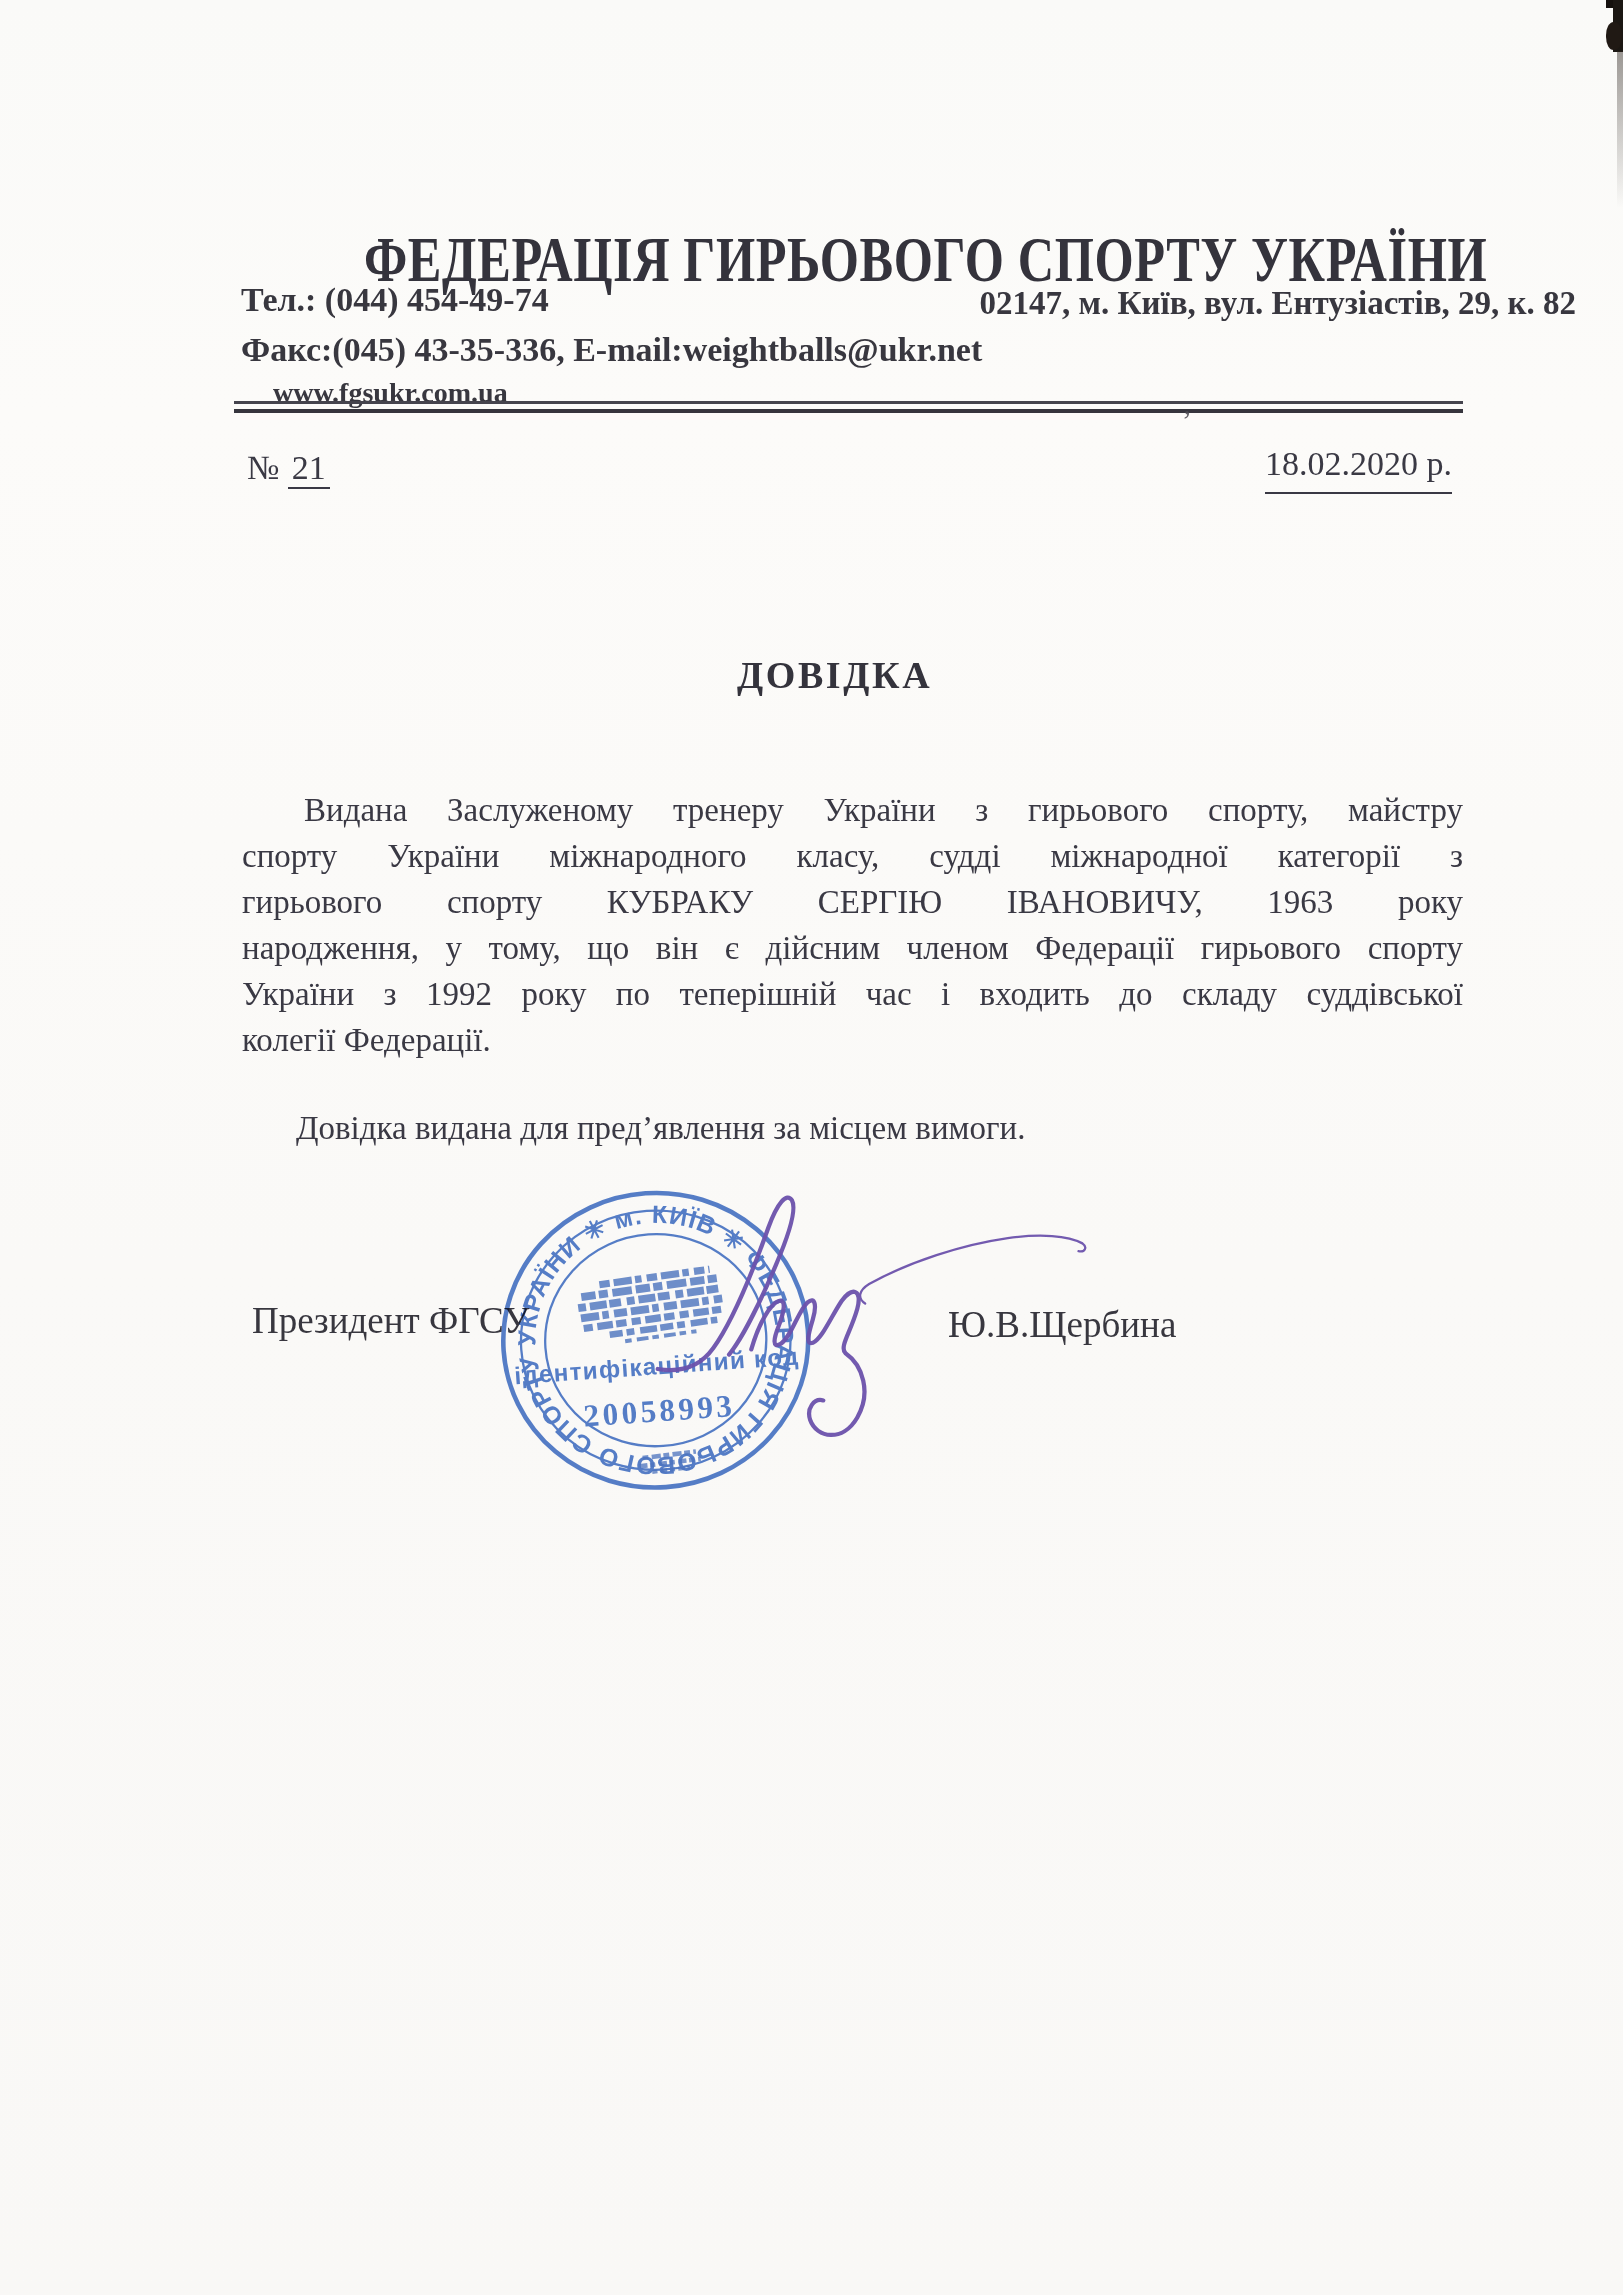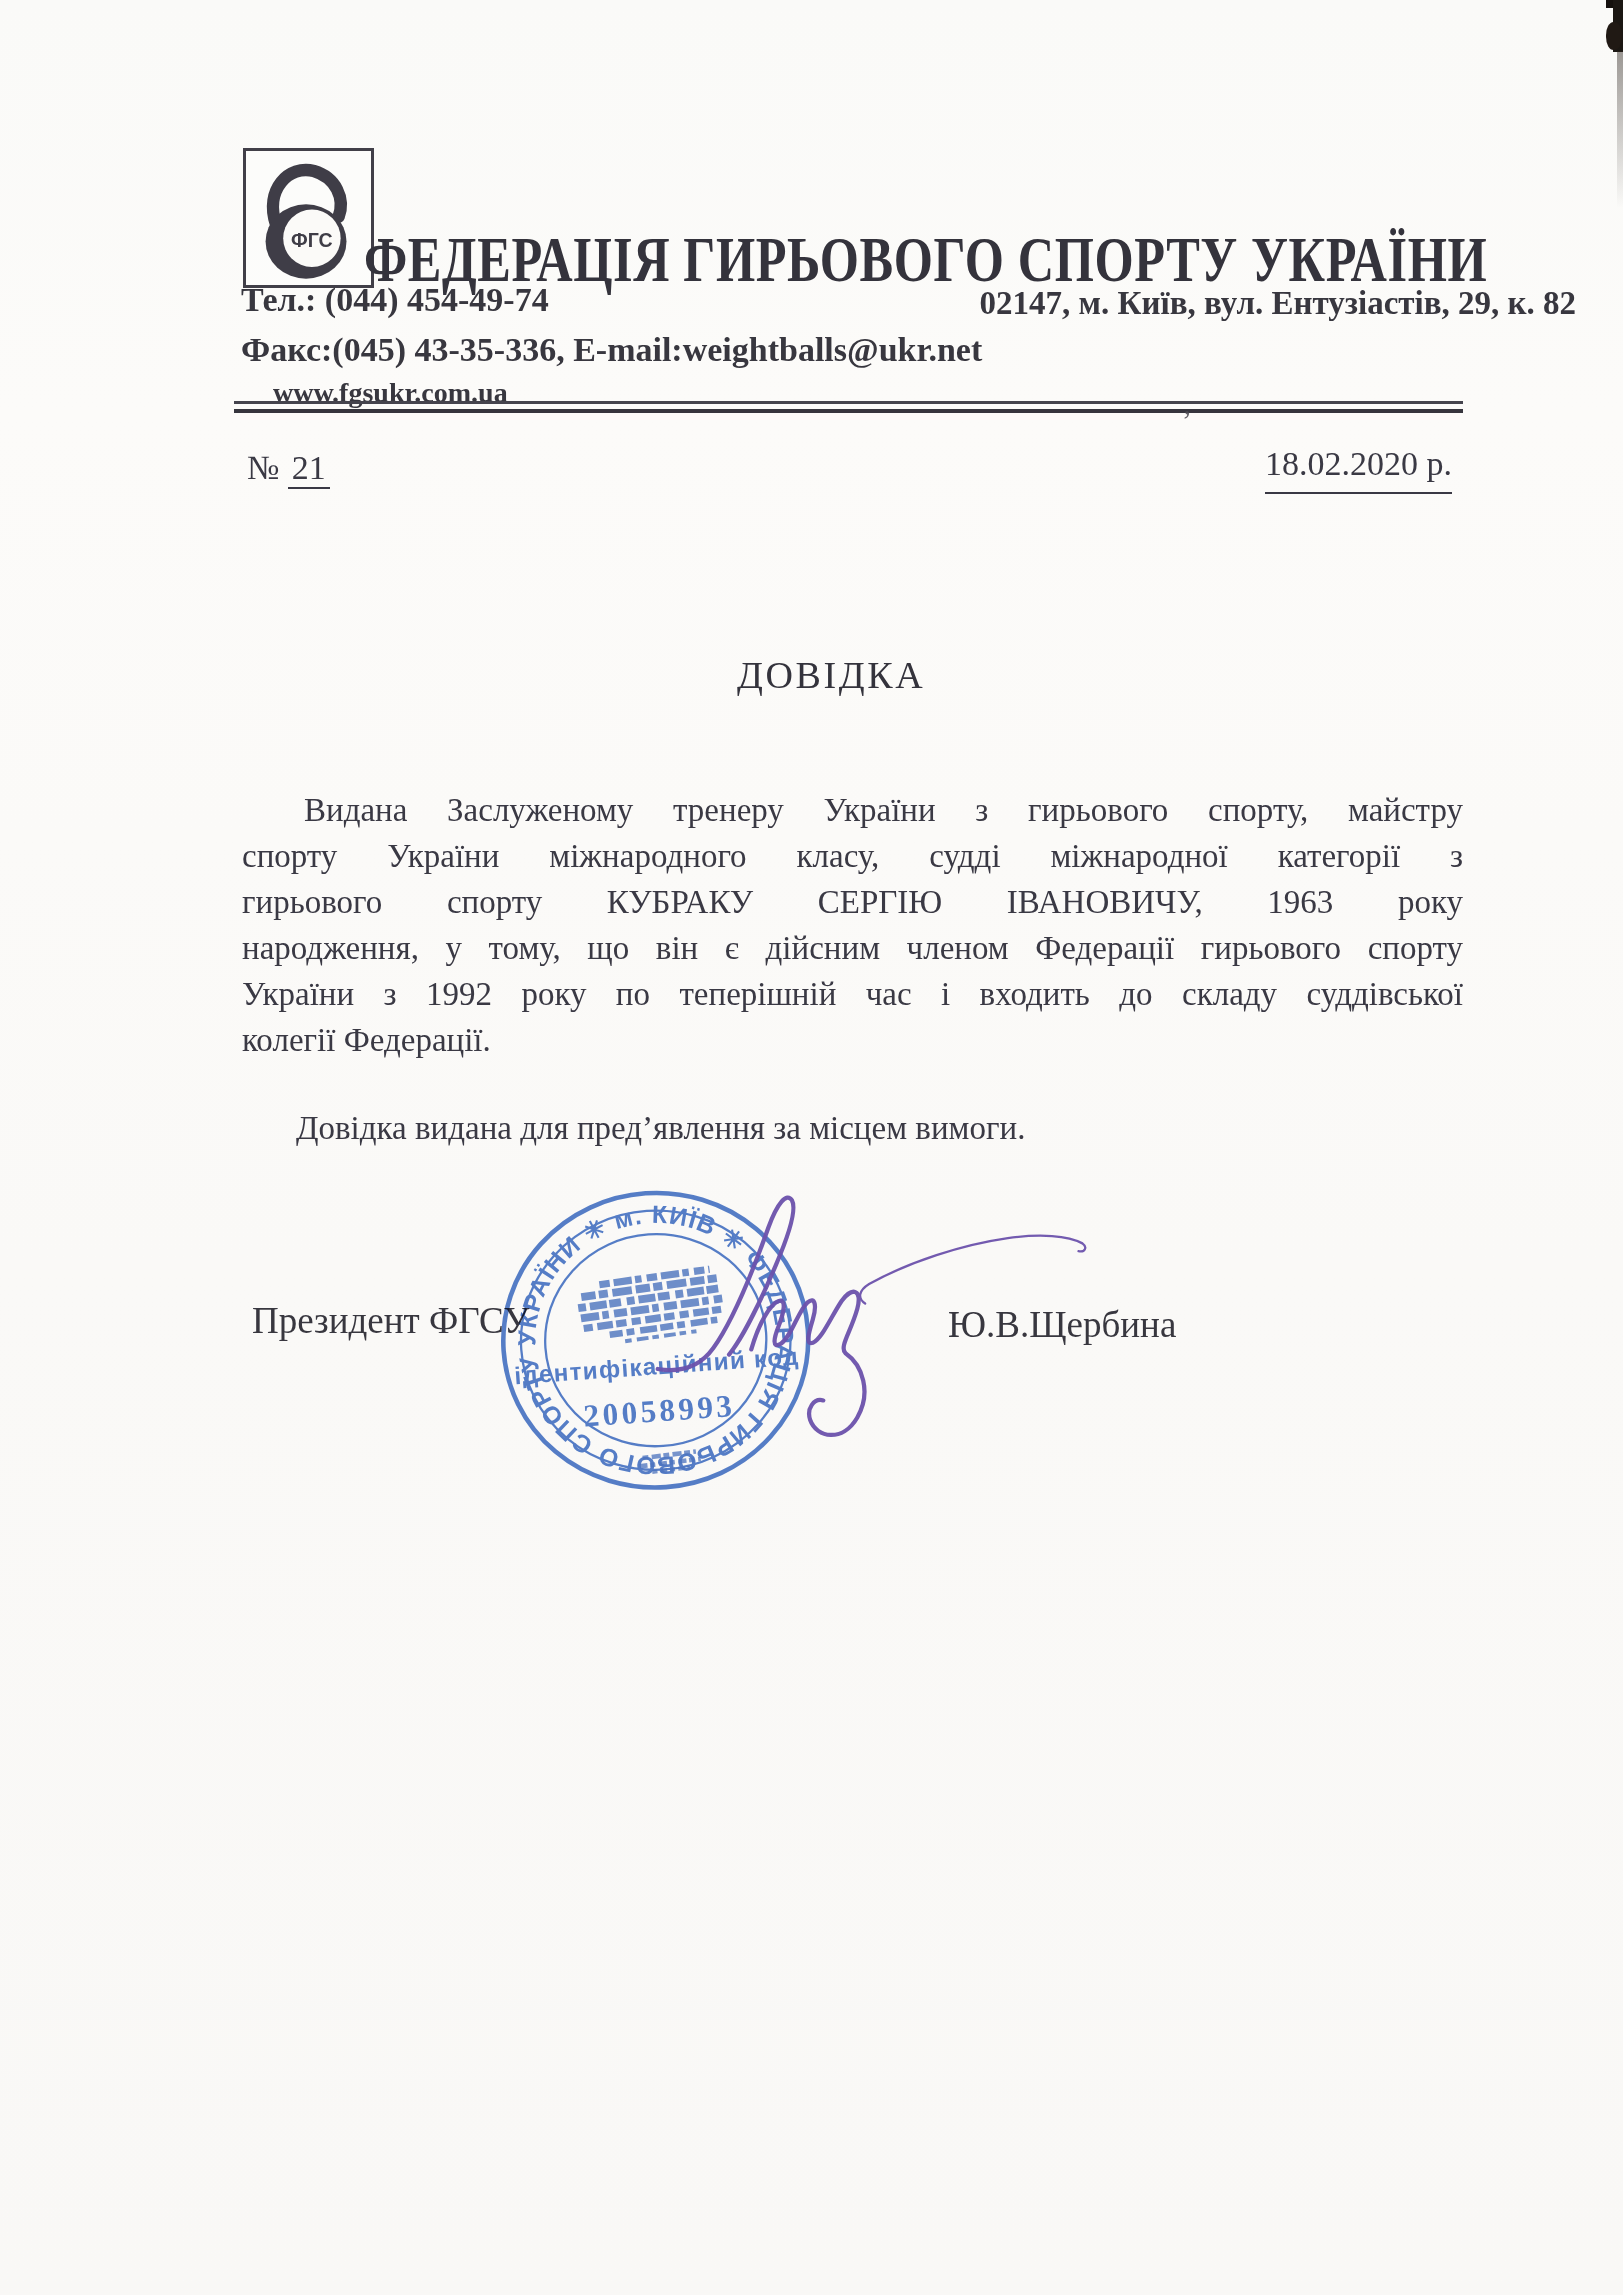--- a/index.html
+++ b/index.html
@@ -38,21 +38,21 @@
     box-sizing:content-box;
   }
 
   
   .doc-number{left:247px;top:449px;font-size:34px;white-space:nowrap;}
   .doc-number .num{border-bottom:2.6px solid #3a3944;padding:0 3.9px 1.3px 3.9px;}
   .doc-date{right:171px;top:445px;font-size:34px;border-bottom:2.6px solid #3a3944;padding-bottom:9px;white-space:nowrap;}
   .stray-mark{left:1182px;top:403px;font-size:30px;color:#4a4950;opacity:.85;}
 
   
-  .doc-title{left:737px;top:653px;font-size:38px;font-weight:normal;letter-spacing:2.6px;color:#34333c;white-space:nowrap;}
+  .doc-title{left:737px;top:653px;font-size:38px;font-weight:bold;letter-spacing:2.6px;color:#34333c;white-space:nowrap;}
 
   
   .body-block{left:234px;top:787px;width:1229px;font-size:33px;color:#3a3944;}
   .body-line{
     height:46px;line-height:46px;white-space:nowrap;
     text-align:justify;text-align-last:justify;
     overflow:visible;
     margin-left:8px;
   }
   .body-line.first{padding-left:62px;box-sizing:border-box;}
@@ -74,28 +74,20 @@
   .corner-top-strip{right:0;top:0;width:17px;height:7.9px;background:#15110e;}
   .corner-side-strip{right:0;top:0;width:9.8px;height:52px;background:#1b1713;}
   .corner-blob{right:1.3px;top:22px;width:15.7px;height:27.5px;background:#201914;border-radius:48%;}
   .corner-fade{right:0;top:51px;width:5.9px;height:157px;background:linear-gradient(180deg,rgba(40,32,26,.45),rgba(40,32,26,0));}
 </style>
 </head>
 <body>
 
 <div class="page">
 
-  <div class="abs logo-box">
-    <svg width="124" height="134" viewBox="0 0 190 204">
-      <path d="M 46 112 C 28 58, 66 20, 104 30 C 138 40, 152 72, 142 100" fill="none" stroke="#3f3d47" stroke-width="19" stroke-linecap="round"></path>
-      <ellipse cx="92" cy="138" rx="62" ry="57" fill="#3f3d47"></ellipse>
-      <circle cx="101" cy="133" r="44" fill="#fbfaf8"></circle>
-      <text x="101" y="146" text-anchor="middle" font-family="Liberation Sans, sans-serif" font-size="30" font-weight="bold" fill="#3f3d47">ФГС</text>
-    </svg>
-  </div>
 
   <div class="abs org-title">ФЕДЕРАЦІЯ ГИРЬОВОГО СПОРТУ УКРАЇНИ</div>
 
   <div class="abs hdr-line contact-phone">Тел.: (044)  454-49-74</div>
   <div class="abs hdr-line contact-address">02147, м. Київ, вул. Ентузіастів, 29, к. 82</div>
   <div class="abs hdr-line contact-fax">Факс:(045) 43-35-336, E-mail:weightballs@ukr.net</div>
   <div class="abs hdr-line contact-www">www.fgsukr.com.ua</div>
 
   <div class="abs header-rule"></div>
 

